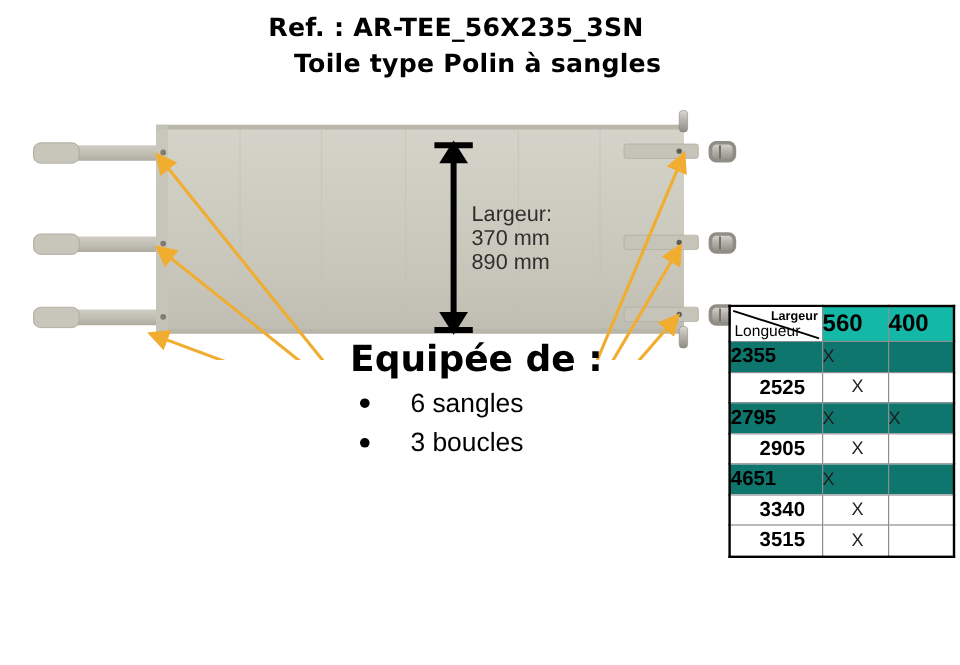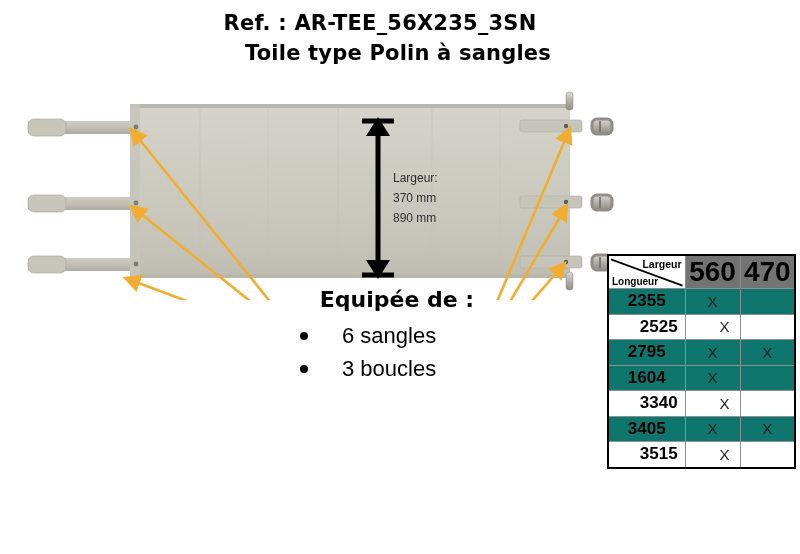--- a/index.html
+++ b/index.html
@@ -24,33 +24,33 @@
   }
   .title-line.l2{font-size:21px;padding-left:36px;}
 
   
   #product{position:absolute;left:0;top:0;width:640px;height:300px;}
 
   
   .dim-text{
     position:absolute;
     left:393px;top:168px;
-    font-size:12px;
+    font-size:18px;
     color:#2f2f2f;
     line-height:20px;
     font-family:"Liberation Sans",sans-serif;
   }
   .dim-text div{white-space:nowrap;}
 
   
   .equip{position:absolute;left:252px;top:285px;width:290px;}
   .equip-head{
     font-family:"DejaVu Sans",sans-serif;
     font-weight:bold;
-    font-size:22px;
+    font-size:30px;
     color:#000;
     text-align:center;
     line-height:30px;
   }
   .equip ul{
     list-style:none;
     margin:4px 0 0 0;
     padding:0 0 0 48px;
   }
   .equip li{
@@ -78,21 +78,21 @@
   }
   table.sizes{
     border-collapse:collapse;
     width:187px;
     table-layout:fixed;
     border:2px solid #000;
   }
   table.sizes td,table.sizes th{
     border:1px solid #8b8f92;
     padding:0;
-    text-align:center;
+    text-align:left;
     vertical-align:middle;
     font-family:"Liberation Sans",sans-serif;
   }
   col.c-len{width:77px;}
   col.c-560{width:55px;}
   col.c-710{width:55px;}
 
   th.hdr-corner{
     position:relative;
     height:28px;
@@ -101,28 +101,28 @@
   }
   th.hdr-corner .diag{
     position:absolute;left:0;top:0;width:100%;height:100%;
   }
   th.hdr-corner .lbl-lrg{
     position:absolute;right:3px;top:2px;
     font-size:10.5px;font-weight:bold;color:#000;
   }
   th.hdr-corner .lbl-lng{
     position:absolute;left:3px;bottom:1px;
-    font-size:10px;font-weight:bold;color:#000;
+    font-size:13px;font-weight:normal;color:#000;
   }
   th.hdr-num{
     height:28px;
-    font-size:28px;
+    font-size:20px;
     font-weight:bold;
     color:#000;
-    background:#737373;
+    background:#14b8a6;
   }
 
   td.len{
     height:24.5px;
     font-size:17px;
     font-weight:bold;
     color:#000;
     text-align:right;
     padding-right:6px;
   }
@@ -265,53 +265,53 @@
       <thead>
         <tr>
           <th class="hdr-corner">
             <svg class="diag" viewBox="0 0 77 28" preserveAspectRatio="none">
               <line x1="2" y1="3" x2="75" y2="26" stroke="#000" stroke-width="1.6"></line>
             </svg>
             <span class="lbl-lrg">Largeur</span>
             <span class="lbl-lng">Longueur</span>
           </th>
           <th class="hdr-num">560</th>
-          <th class="hdr-num">470</th>
+          <th class="hdr-num">400</th>
         </tr>
       </thead>
       <tbody>
         <tr class="alt">
           <td class="len">2355</td>
           <td class="mark">X</td>
           <td class="mark"></td>
         </tr>
         <tr class="plain">
           <td class="len">2525</td>
           <td class="mark">X</td>
           <td class="mark"></td>
         </tr>
         <tr class="alt">
           <td class="len">2795</td>
           <td class="mark">X</td>
           <td class="mark">X</td>
         </tr>
+        <tr class="plain">
+          <td class="len">2905</td>
+          <td class="mark">X</td>
+          <td class="mark"></td>
+        </tr>
         <tr class="alt">
-          <td class="len">1604</td>
+          <td class="len">4651</td>
           <td class="mark">X</td>
           <td class="mark"></td>
         </tr>
         <tr class="plain">
           <td class="len">3340</td>
           <td class="mark">X</td>
           <td class="mark"></td>
-        </tr>
-        <tr class="alt">
-          <td class="len">3405</td>
-          <td class="mark">X</td>
-          <td class="mark">X</td>
         </tr>
         <tr class="plain">
           <td class="len">3515</td>
           <td class="mark">X</td>
           <td class="mark"></td>
         </tr>
       </tbody>
     </table>
   </div>
 

